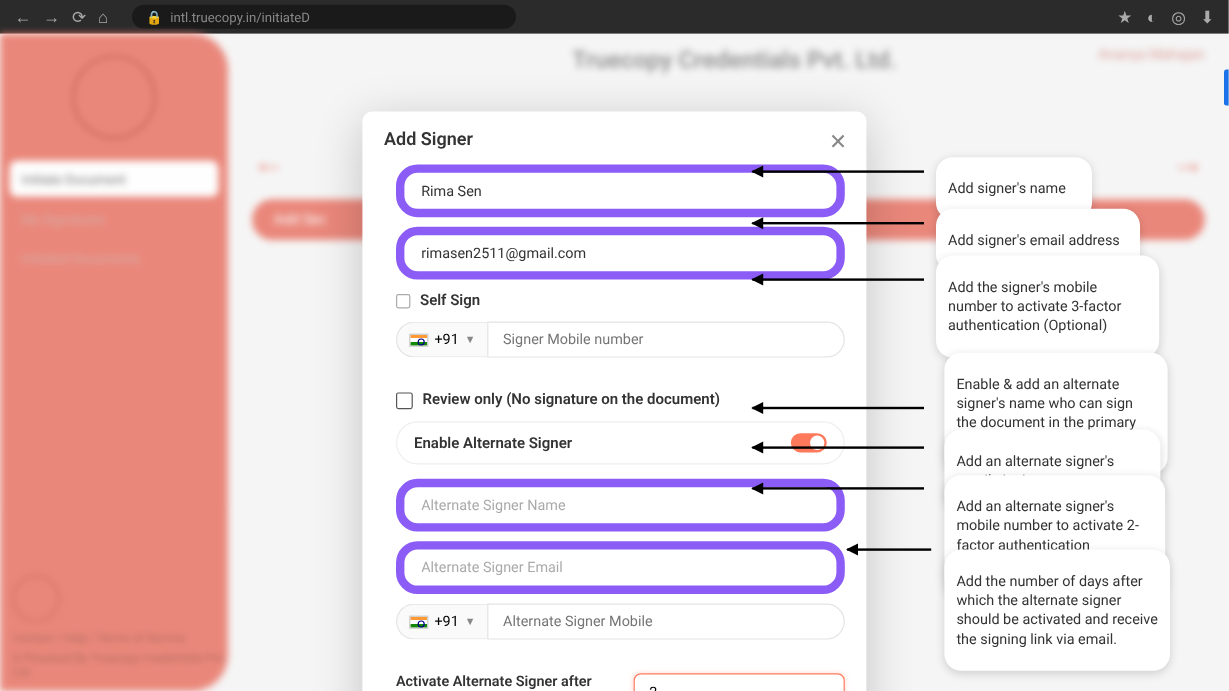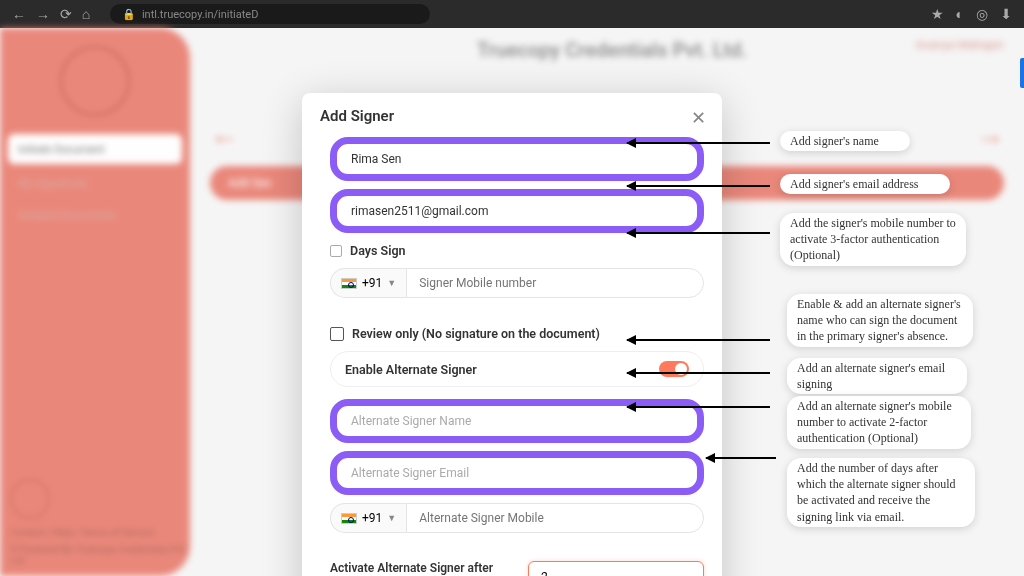--- a/index.html
+++ b/index.html
@@ -38,21 +38,21 @@
   .flag { width: 16px; height: 11px; background: linear-gradient(#ff9933 33%, #fff 33% 66%, #138808 66%); border: 0.5px solid #ccc; position: relative; }
   .flag::after { content: ''; position: absolute; top: 3px; left: 6px; width: 4px; height: 4px; border-radius: 50%; border: 0.5px solid #008; }
   .toggle-row { display: flex; align-items: center; justify-content: space-between; border: 1px solid #eee; border-radius: 18px; padding: 9px 14px; margin: 0 0 12px 10px; font-size: 12.5px; font-weight: 600; color: #333; gap: 48px; }
   .toggle { width: 30px; height: 16px; background: #ff7a5c; border-radius: 10px; position: relative; }
   .toggle::after { content: ''; position: absolute; right: 2px; top: 2px; width: 12px; height: 12px; background: #fff; border-radius: 50%; }
   .days-row { display: flex; gap: 28px; margin: 4px 0 16px 10px; }
   .days-label { font-size: 12px; font-weight: 600; color: #333; flex: 0 0 170px; line-height: 1.3; }
   .days-select { flex: 1; border: 1.5px solid #ff7a5c; border-radius: 6px; padding: 8px 12px; font-size: 12px; display: flex; justify-content: space-between; align-items: center; box-shadow: 0 0 4px rgba(255,122,92,0.3); }
   .save-btn { background: #22c55e; color: #333; border: none; border-radius: 6px; padding: 7px 16px; font-size: 13px; cursor: pointer; float: right; text-align: center; }
   
-  .callout { position: absolute; background: #fff; border-radius: 14px; padding: 2px 10px; font-size: 12px; color: #333; box-shadow: 0 2px 8px rgba(0,0,0,0.15); z-index: 20; line-height: 1.35; font-family: Liberation Serif, serif; }
+  .callout { position: absolute; background: #fff; border-radius: 14px; padding: 18px 10px; font-size: 12px; color: #333; box-shadow: 0 2px 8px rgba(0,0,0,0.15); z-index: 20; line-height: 1.35; }
   .arrow-line { position: absolute; height: 2px; background: #000; z-index: 15; }
   .arrow-line::before { content: ''; position: absolute; left: -1px; top: -4px; border-right: 10px solid #000; border-top: 5px solid transparent; border-bottom: 5px solid transparent; }
   
   .right-edge { position: absolute; top: 58px; right: 0; width: 4px; height: 30px; background: #1a73e8; border-radius: 2px 0 0 2px; z-index: 30; }
 </style>
 </head>
 <body>
 
 <div class="browser-bar">
   <div class="browser-controls">
@@ -107,21 +107,21 @@
 
 <div class="modal">
   <div class="modal-title">Add Signer</div>
   <div class="modal-close">✕</div>
 
   <input class="input" value="Rima Sen" style="">
   <input class="input" value="rimasen2511@gmail.com" style="">
 
   <div class="checkbox-row">
     <span class="checkbox-small"></span>
-    <span>Days Sign</span>
+    <span>Self Sign</span>
   </div>
 
   <div class="phone-row">
     <div class="phone-code">
       <span class="flag"></span>
       <span>+91</span>
       <span style="font-size:9px;color:#888;">▼</span>
     </div>
     <input class="phone-num" placeholder="Signer Mobile number" style="">
   </div>

